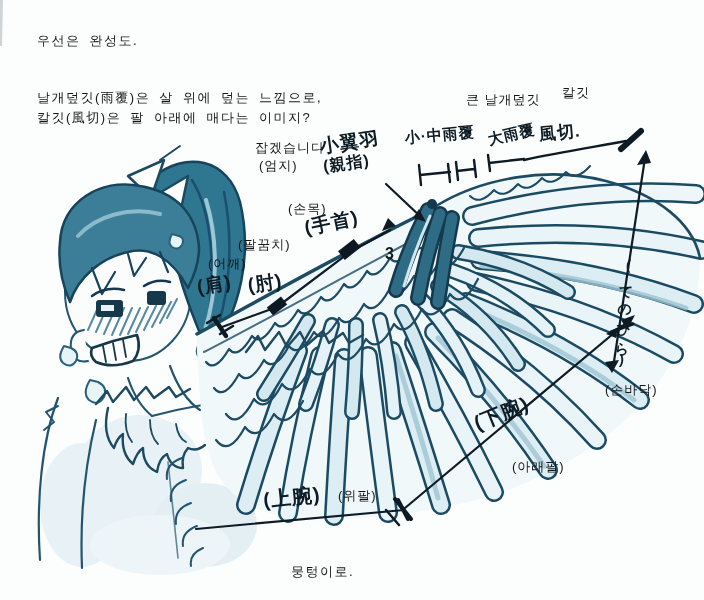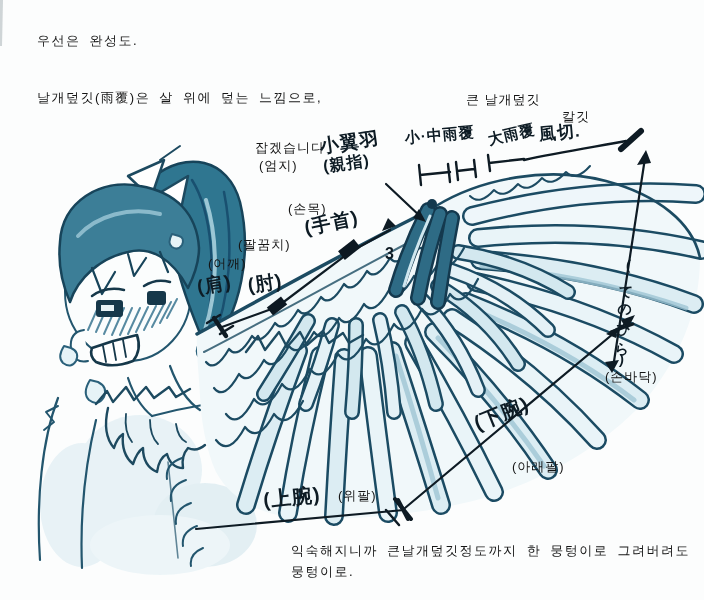--- a/index.html
+++ b/index.html
@@ -228,45 +228,45 @@
       <path d="M386,510 l13,15" stroke-width="2.5"></path>
       <path d="M635,315 L621,320 L627,330 Z" fill="#0e1b24" stroke="none"></path>
 
       <path d="M196,529 L404,510" stroke-width="2.2"></path>
       <path d="M398,500 l10,19" stroke-width="4"></path>
     </g>
   </svg>
 
   <div class="lbl k" style="left:37px;top:31px">우선은 완성도.</div>
   <div class="lbl k" style="left:37px;top:88px">날개덮깃(雨覆)은 살 위에 덮는 느낌으로,</div>
+  <div class="lbl k" style="left:37px;top:108px">칼깃(風切)은 팔 아래에 매다는 이미지?</div>
 
   <div class="lbl ksm" style="left:466px;top:91px">큰 날개덮깃</div>
-  <div class="lbl ksm" style="left:562px;top:108px">칼깃</div>
+  <div class="lbl ksm" style="left:562px;top:84px">칼깃</div>
 
   <div class="lbl ksm" style="left:255px;top:139px">잡겠습니다</div>
   <div class="lbl ksm" style="left:259px;top:157px">(엄지)</div>
   <div class="lbl h" style="left:318px;top:134px;font-size:19px;transform:rotate(-8deg)">小翼羽</div>
   <div class="lbl h" style="left:322px;top:157px;font-size:16px;transform:rotate(-8deg)">(親指)</div>
 
   <div class="lbl h" style="left:404px;top:129px;font-size:15px;transform:rotate(-5deg)">小·中雨覆</div>
   <div class="lbl h" style="left:486px;top:131px;font-size:15px;transform:rotate(-13deg)">大雨覆</div>
   <div class="lbl h" style="left:538px;top:123px;font-size:17px;transform:rotate(-5deg)">風切.</div>
 
   <div class="lbl ksm" style="left:288px;top:200px">(손목)</div>
   <div class="lbl h" style="left:302px;top:216px;font-size:19px;transform:rotate(-12deg)">(手首)</div>
   <div class="lbl ksm" style="left:238px;top:236px">(팔꿈치)</div>
   <div class="lbl ksm" style="left:208px;top:255px">(어깨)</div>
   <div class="lbl h" style="left:195px;top:275px;font-size:19px;transform:rotate(-10deg)">(肩)</div>
   <div class="lbl h" style="left:246px;top:273px;font-size:19px;transform:rotate(-8deg)">(肘)</div>
   <div class="lbl h" style="left:385px;top:245px;font-size:16px">3</div>
 
   <div class="lbl h vert" style="left:620px;top:256px;font-size:14px;transform:rotate(4deg)">(てのひら)</div>
-  <div class="lbl ksm" style="left:605px;top:368px">(손바닥)</div>
+  <div class="lbl ksm" style="left:605px;top:381px">(손바닥)</div>
 
   <div class="lbl h" style="left:470px;top:412px;font-size:20px;transform:rotate(-22deg)">(下腕)</div>
   <div class="lbl ksm" style="left:512px;top:458px">(아래팔)</div>
 
   <div class="lbl h" style="left:262px;top:487px;font-size:20px;transform:rotate(-6deg)">(上腕)</div>
   <div class="lbl ksm" style="left:338px;top:487px">(위팔)</div>
 
-  <div class="lbl k" style="left:291px;top:541px">익숙해지니까 큰날개덮깃정도까지 한 뭉텅이로 그려버려도</div>
   <div class="lbl k" style="left:291px;top:562px">뭉텅이로.</div>
 </div>
 
 </body></html>

